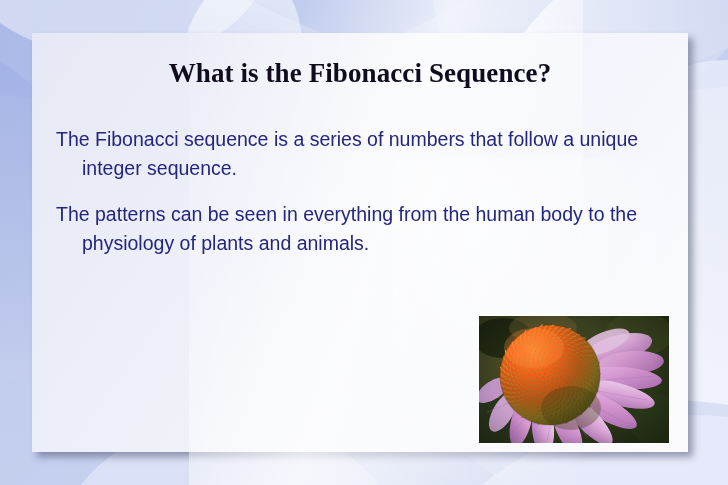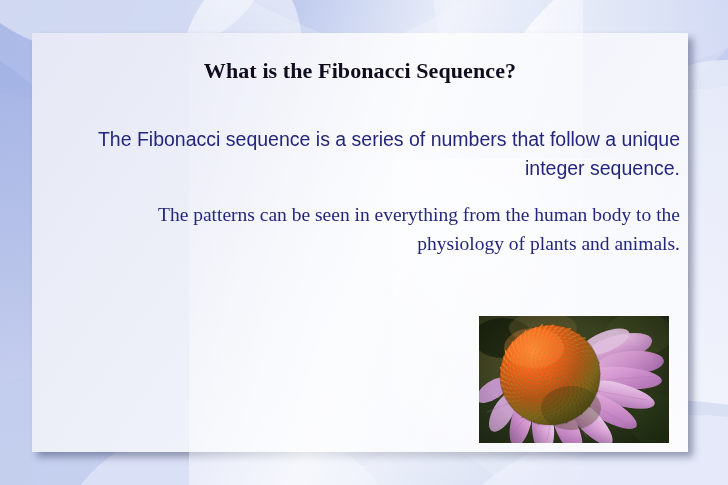--- a/index.html
+++ b/index.html
@@ -183,43 +183,42 @@
 
   
   #slide-title {
     position: absolute;
     left: 0;
     top: 25px;
     width: 100%;
     text-align: center;
     font-family: "Liberation Serif", "DejaVu Serif", serif;
     font-weight: bold;
-    font-size: 22px;
+    font-size: 27px;
     letter-spacing: .1px;
     color: #100c1e;
   }
 
   
   #body-block {
     position: absolute;
-    left: 40px;
+    left: 24px;
     top: 92px;
     width: 608px;
-    text-align: right;
   }
   .para {
     font-family: "Liberation Sans", "DejaVu Sans", sans-serif;
     font-size: 19.5px;
     line-height: 29px;
     color: #24267d;
     margin: 0 0 17px 0;
     padding-left: 26px;
     text-indent: -26px;
   }
-  .para:last-child { margin-bottom: 12px; font-family: Liberation Serif, serif; }
+  .para:last-child { margin-bottom: 12px; }
 
   
   #flower-photo {
     position: absolute;
     left: 447px;
     top: 283px;
     width: 190px;
     height: 127px;
     overflow: hidden;
     background: #2d3318;

